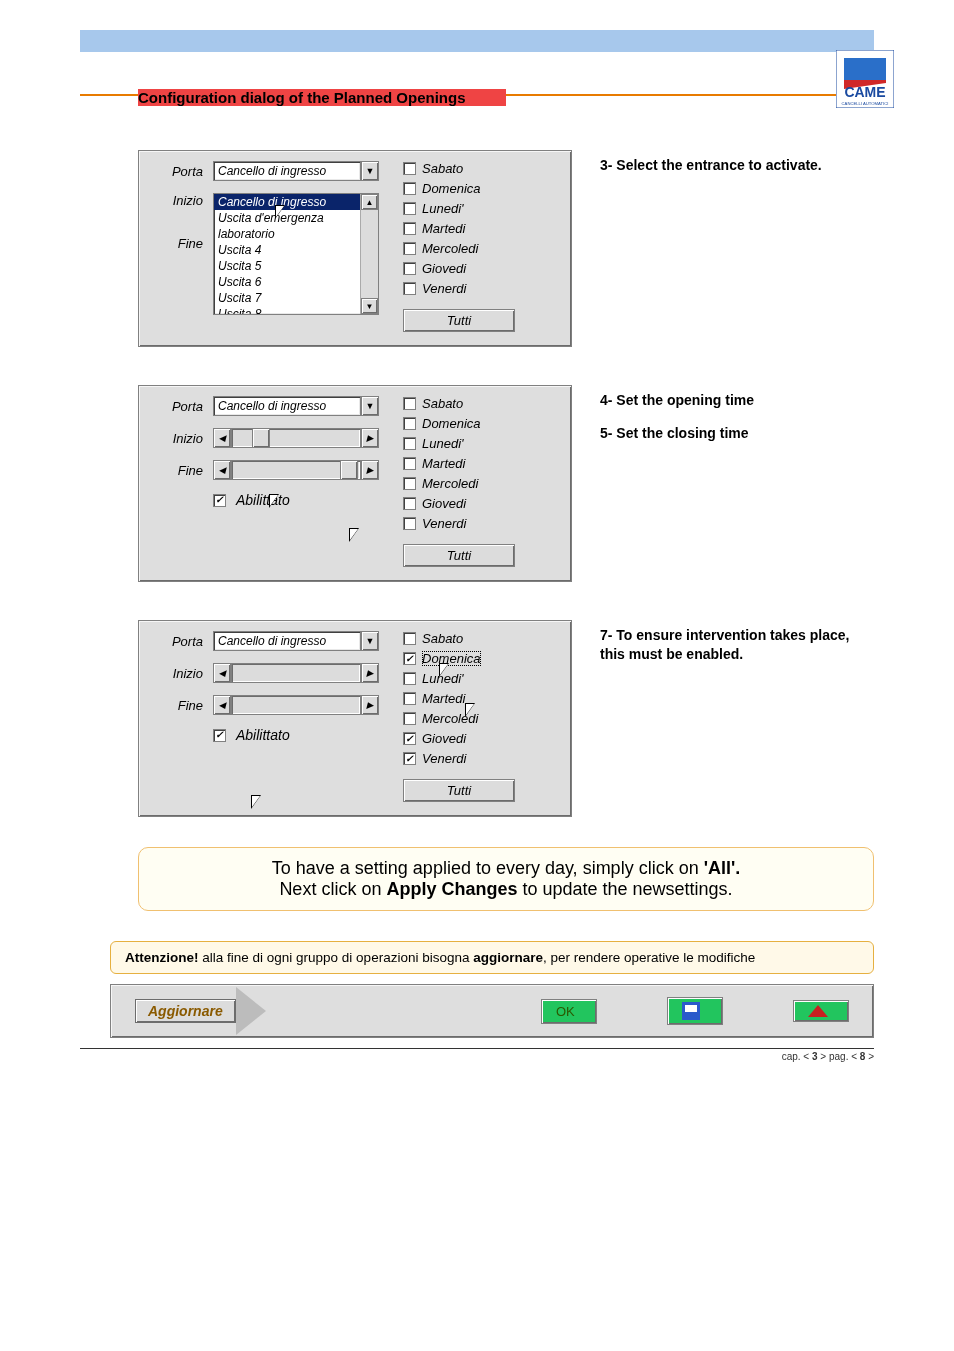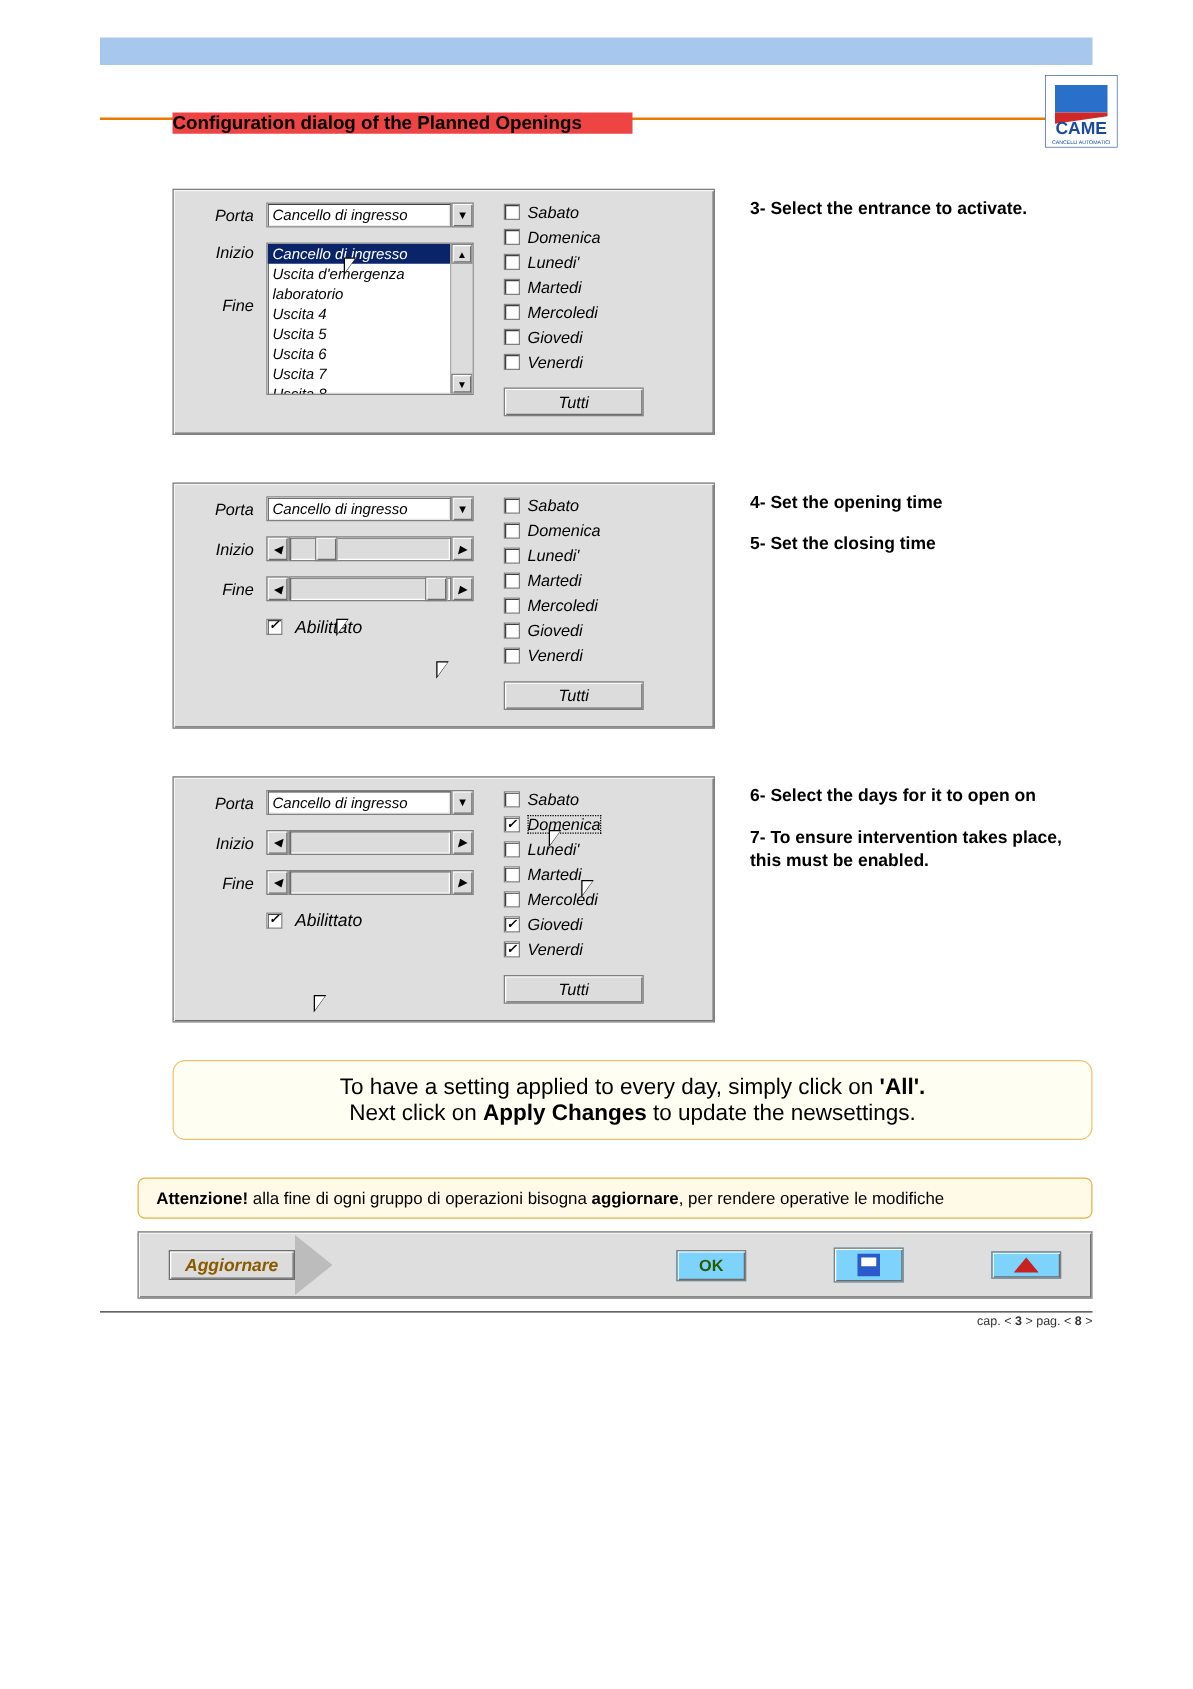--- a/index.html
+++ b/index.html
@@ -16,21 +16,21 @@
     padding-bottom: 20px;
   }
   .top-blue-bar {
     height: 22px;
     background: #a7c8ec;
     margin: 30px 80px 6px 80px;
   }
   .logo-box {
     position: absolute;
     right: 60px;
-    top: 30px;
+    top: 20px;
     width: 58px;
     text-align: center;
   }
   .logo-box svg { display:block; }
   .doc-header {
     margin: 0 80px;
     font-size: 10px;
     color: #1a4aa0;
     border-bottom: 1px solid #1a4aa0;
     padding: 4px 0 3px 2px;
@@ -250,24 +250,24 @@
     box-shadow: inset 1px 1px 0 #fff, inset -1px -1px 0 #6c6c6c;
     padding:3px 12px; font-weight:bold; font-style:italic; color:#8a5a00;
     font-size:14px;
   }
   .agg-head{
     width:0;height:0;border-top:24px solid transparent;border-bottom:24px solid transparent;
     border-left:30px solid #bcbcbc;
   }
   .soft-btn{
     display:inline-flex;align-items:center;gap:6px;
-    background:#7dd3fc;border:1px solid #808080;
+    background:#22c55e;border:1px solid #808080;
     box-shadow: inset 1px 1px 0 #fff, inset -1px -1px 0 #6c6c6c;
-    padding:4px 14px;font-size:13px;font-weight:bold;color:#2a5a00;
-    min-width:26px; justify-content:center;
+    padding:4px 14px;font-size:13px;font-weight:normal;color:#2a5a00;
+    min-width:26px; 
   }
   .icon-floppy{width:18px;height:18px;background:#2a5acb;position:relative;}
   .icon-floppy::after{content:"";position:absolute;left:3px;top:3px;width:12px;height:7px;background:#fff;}
   .icon-home{
     width:0;height:0;border-left:10px solid transparent;border-right:10px solid transparent;
     border-bottom:12px solid #c92020;
   }
   .hr{ margin:10px 80px 0 80px; border-top:1px solid #333;}
   .footer{
     margin:2px 80px 0 80px; text-align:right; font-size:10px; color:#333;
@@ -511,21 +511,20 @@
               <span>Venerdi</span>
             </div>
           <div class="btn">Tutti</div>
         </div>
       </div>
       <div class="cursor" style="left:300px;top:42px;"></div>
       <div class="cursor" style="left:326px;top:82px;"></div>
       <div class="cursor" style="left:112px;top:174px;"></div>
     </div>
     <div class="step-text">
-      <p>6- Select the days  for it to open on</p>
       <p><span>7- To ensure intervention takes place, this must </span><b>be enabled.</b></p>
     </div>
   </div>
 
   <div class="note-box center">
     <span>To have a setting applied to every day, simply click on </span><b>'All'.</b><br>
     <span>Next click on </span><b>Apply Changes</b><span>  to update the newsettings.</span>
   </div>
 
   <div class="warn-box">

